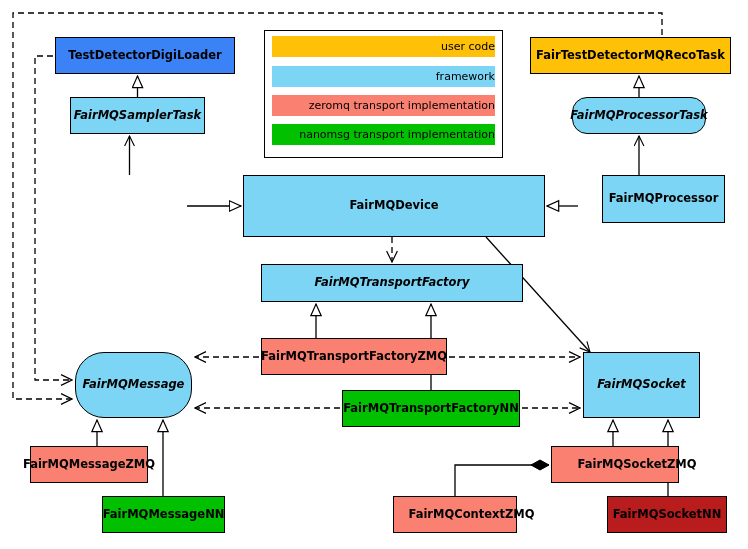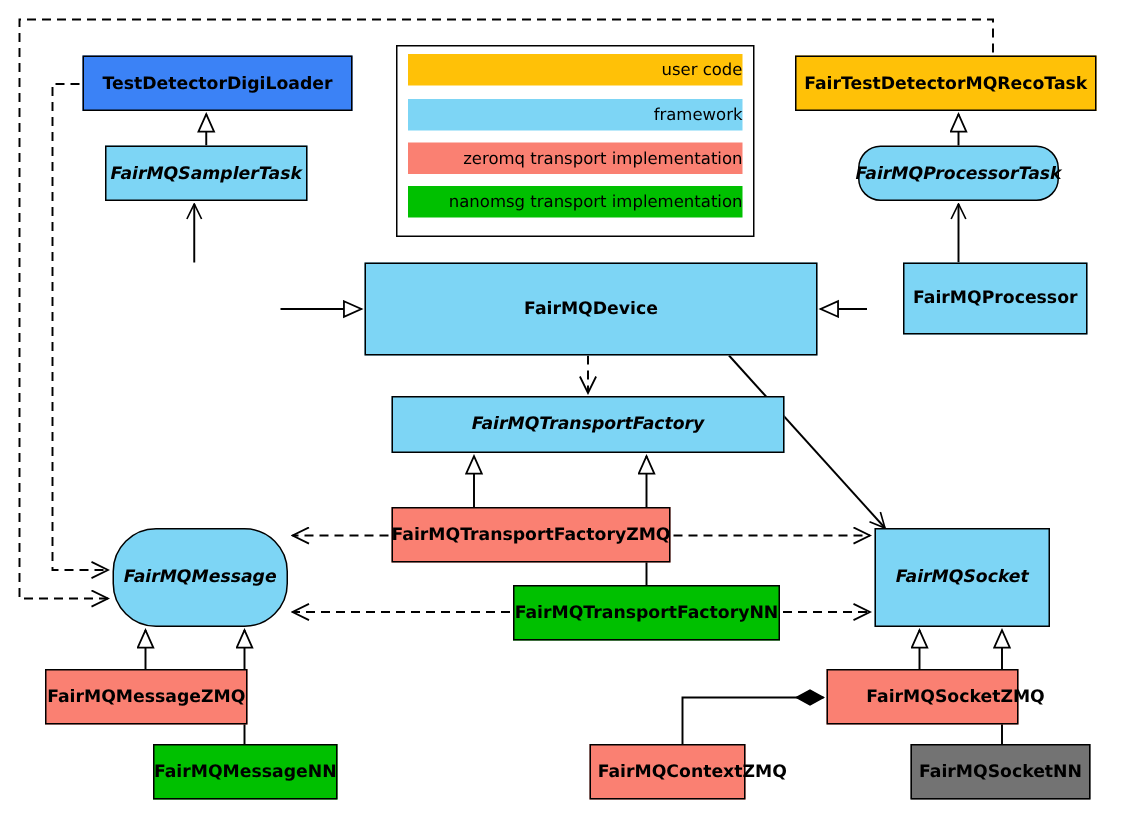--- a/index.html
+++ b/index.html
@@ -135,33 +135,33 @@
   </div>
 
   <div class="node italic" style="left:75px;top:352px;width:117px;height:66px;background:#7DD5F5;border-radius:29px;">
     <span>FairMQMessage</span>
   </div>
 
   <div class="node italic" style="left:583px;top:352px;width:117px;height:66px;background:#7DD5F5;">
     <span>FairMQSocket</span>
   </div>
 
-  <div class="node" style="left:30px;top:446px;width:135px;height:37px;background:#FA8072;">
+  <div class="node" style="left:30px;top:446px;width:118px;height:37px;background:#FA8072;">
     <span>FairMQMessageZMQ</span>
   </div>
 
   <div class="node" style="left:102px;top:496px;width:123px;height:37px;background:#00C000;">
     <span>FairMQMessageNN</span>
   </div>
 
-  <div class="node" style="left:393px;top:496px;width:104px;height:37px;background:#FA8072;padding-left:33px;">
+  <div class="node" style="left:393px;top:496px;width:124px;height:37px;background:#FA8072;padding-left:33px;">
     <span>FairMQContextZMQ</span>
   </div>
 
   <div class="node" style="left:551px;top:446px;width:128px;height:37px;background:#FA8072;padding-left:44px;">
     <span>FairMQSocketZMQ</span>
   </div>
 
-  <div class="node" style="left:607px;top:496px;width:120px;height:37px;background:#737373;">
+  <div class="node" style="left:607px;top:496px;width:120px;height:37px;background:#b91c1c;">
     <span>FairMQSocketNN</span>
   </div>
 
 </div>
 
 </body></html>

